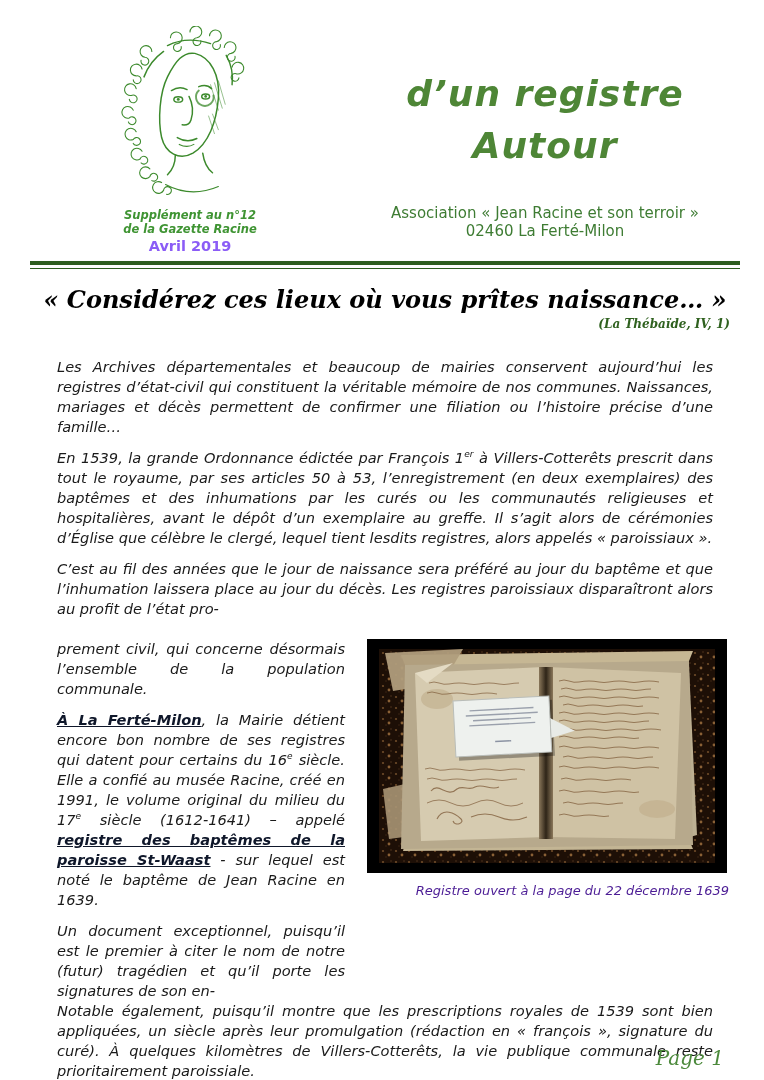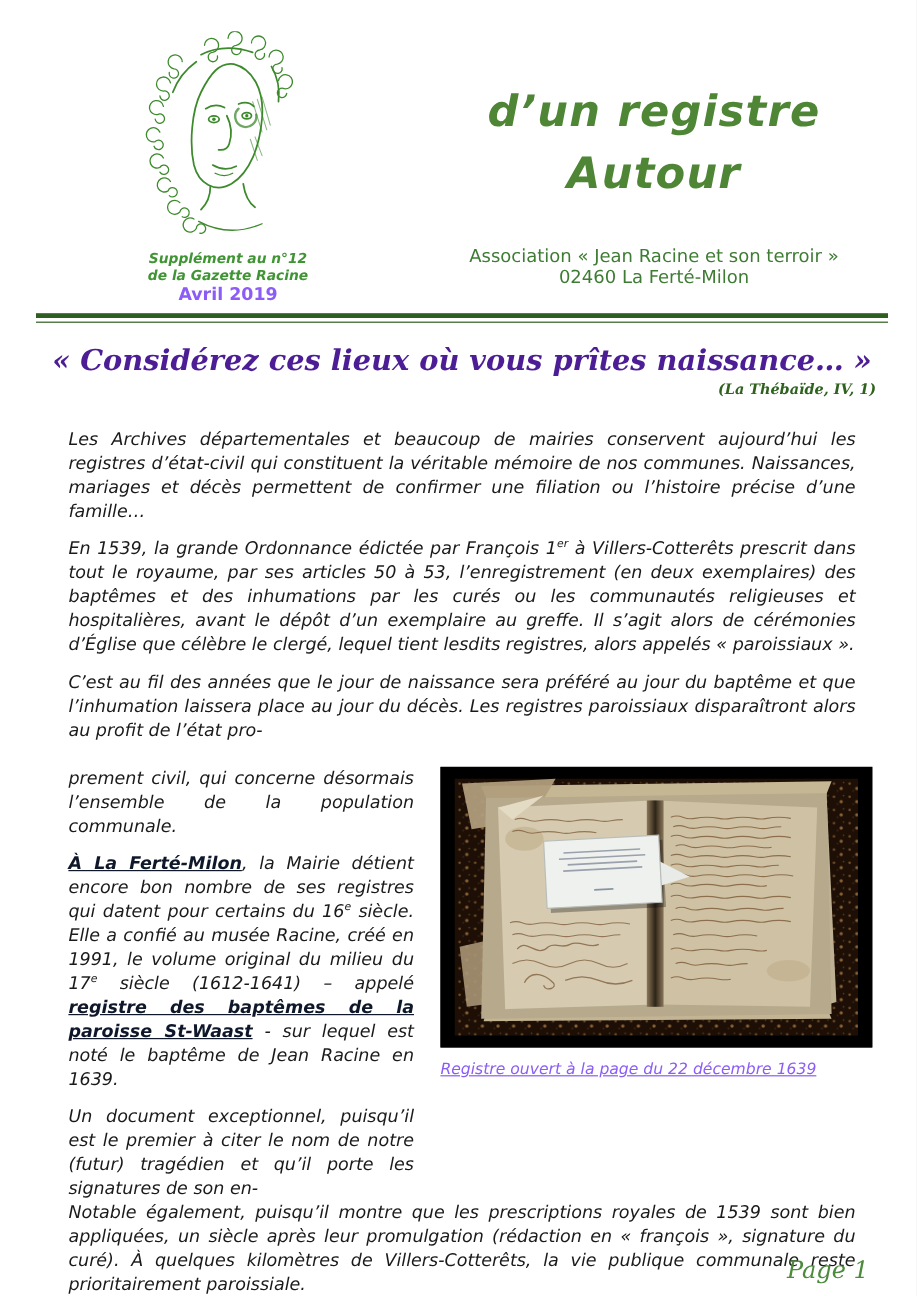--- a/index.html
+++ b/index.html
@@ -20,34 +20,34 @@
   .portrait{display:block;margin:2px auto 0 auto;}
   .supp-line{font-size:11.5px;font-weight:700;font-style:italic;color:#3f9433;line-height:14px;}
   .issue-date{font-size:14.5px;font-weight:700;color:#8b5cf6;line-height:17px;margin-top:2px;}
   .masthead-right{flex:1;text-align:center;}
   .news-title{margin-top:44px;font-family:"DejaVu Sans",sans-serif;font-weight:700;font-style:italic;
               font-size:36px;line-height:52px;color:#4e8636;letter-spacing:1px;}
   .assoc{margin-top:32px;font-size:15px;color:#3e7c33;line-height:18px;}
   .rule{margin-top:6px;height:3px;border-top:4px solid #2e5e20;border-bottom:1px solid #2e5e20;}
   
   .quote{margin-top:16px;text-align:center;font-family:"DejaVu Serif",serif;
-         font-weight:700;font-style:italic;font-size:24px;color:#4c1d95;line-height:30px;}
+         font-weight:700;font-style:italic;font-size:24px;color:#000000;line-height:30px;}
   .quote-attr{text-align:right;font-family:"DejaVu Serif",serif;font-weight:700;font-style:italic;
               font-size:12px;color:#2f611f;margin-top:2px;padding-right:10px;}
   
   .article{margin:26px 27px 0 27px;font-style:italic;font-size:14.6px;line-height:20px;}
   .article p{margin:0 0 11px 0;text-align:justify;}
   .article p.nogap{margin-bottom:0;}
   sup{font-size:.62em;line-height:0;vertical-align:super;}
   .seg-green{color:#0f172a;font-weight:700;text-decoration:underline;}
   .wrap-row{display:flex;gap:22px;margin-top:20px;}
   .col-left{width:288px;flex:none;}
   .col-right{width:362px;flex:none;}
   .figure-box{width:360px;height:234px;background:#000;}
-  .figure-caption{margin-top:3px;text-align:left;font-size:13px;font-style:italic;color:#8b5cf6;text-decoration:underline;}
+  .figure-caption{margin-top:3px;text-align:right;font-size:13px;font-style:italic;color:#4c1d95;}
   
   .footer{position:absolute;right:40px;bottom:10px;text-align:right;}
   .page-number{font-family:"DejaVu Serif",serif;font-style:italic;font-size:20px;color:#4c8a3c;}
 </style>
 </head>
 <body>
 
 <div class="page">
 
   <header class="masthead">

